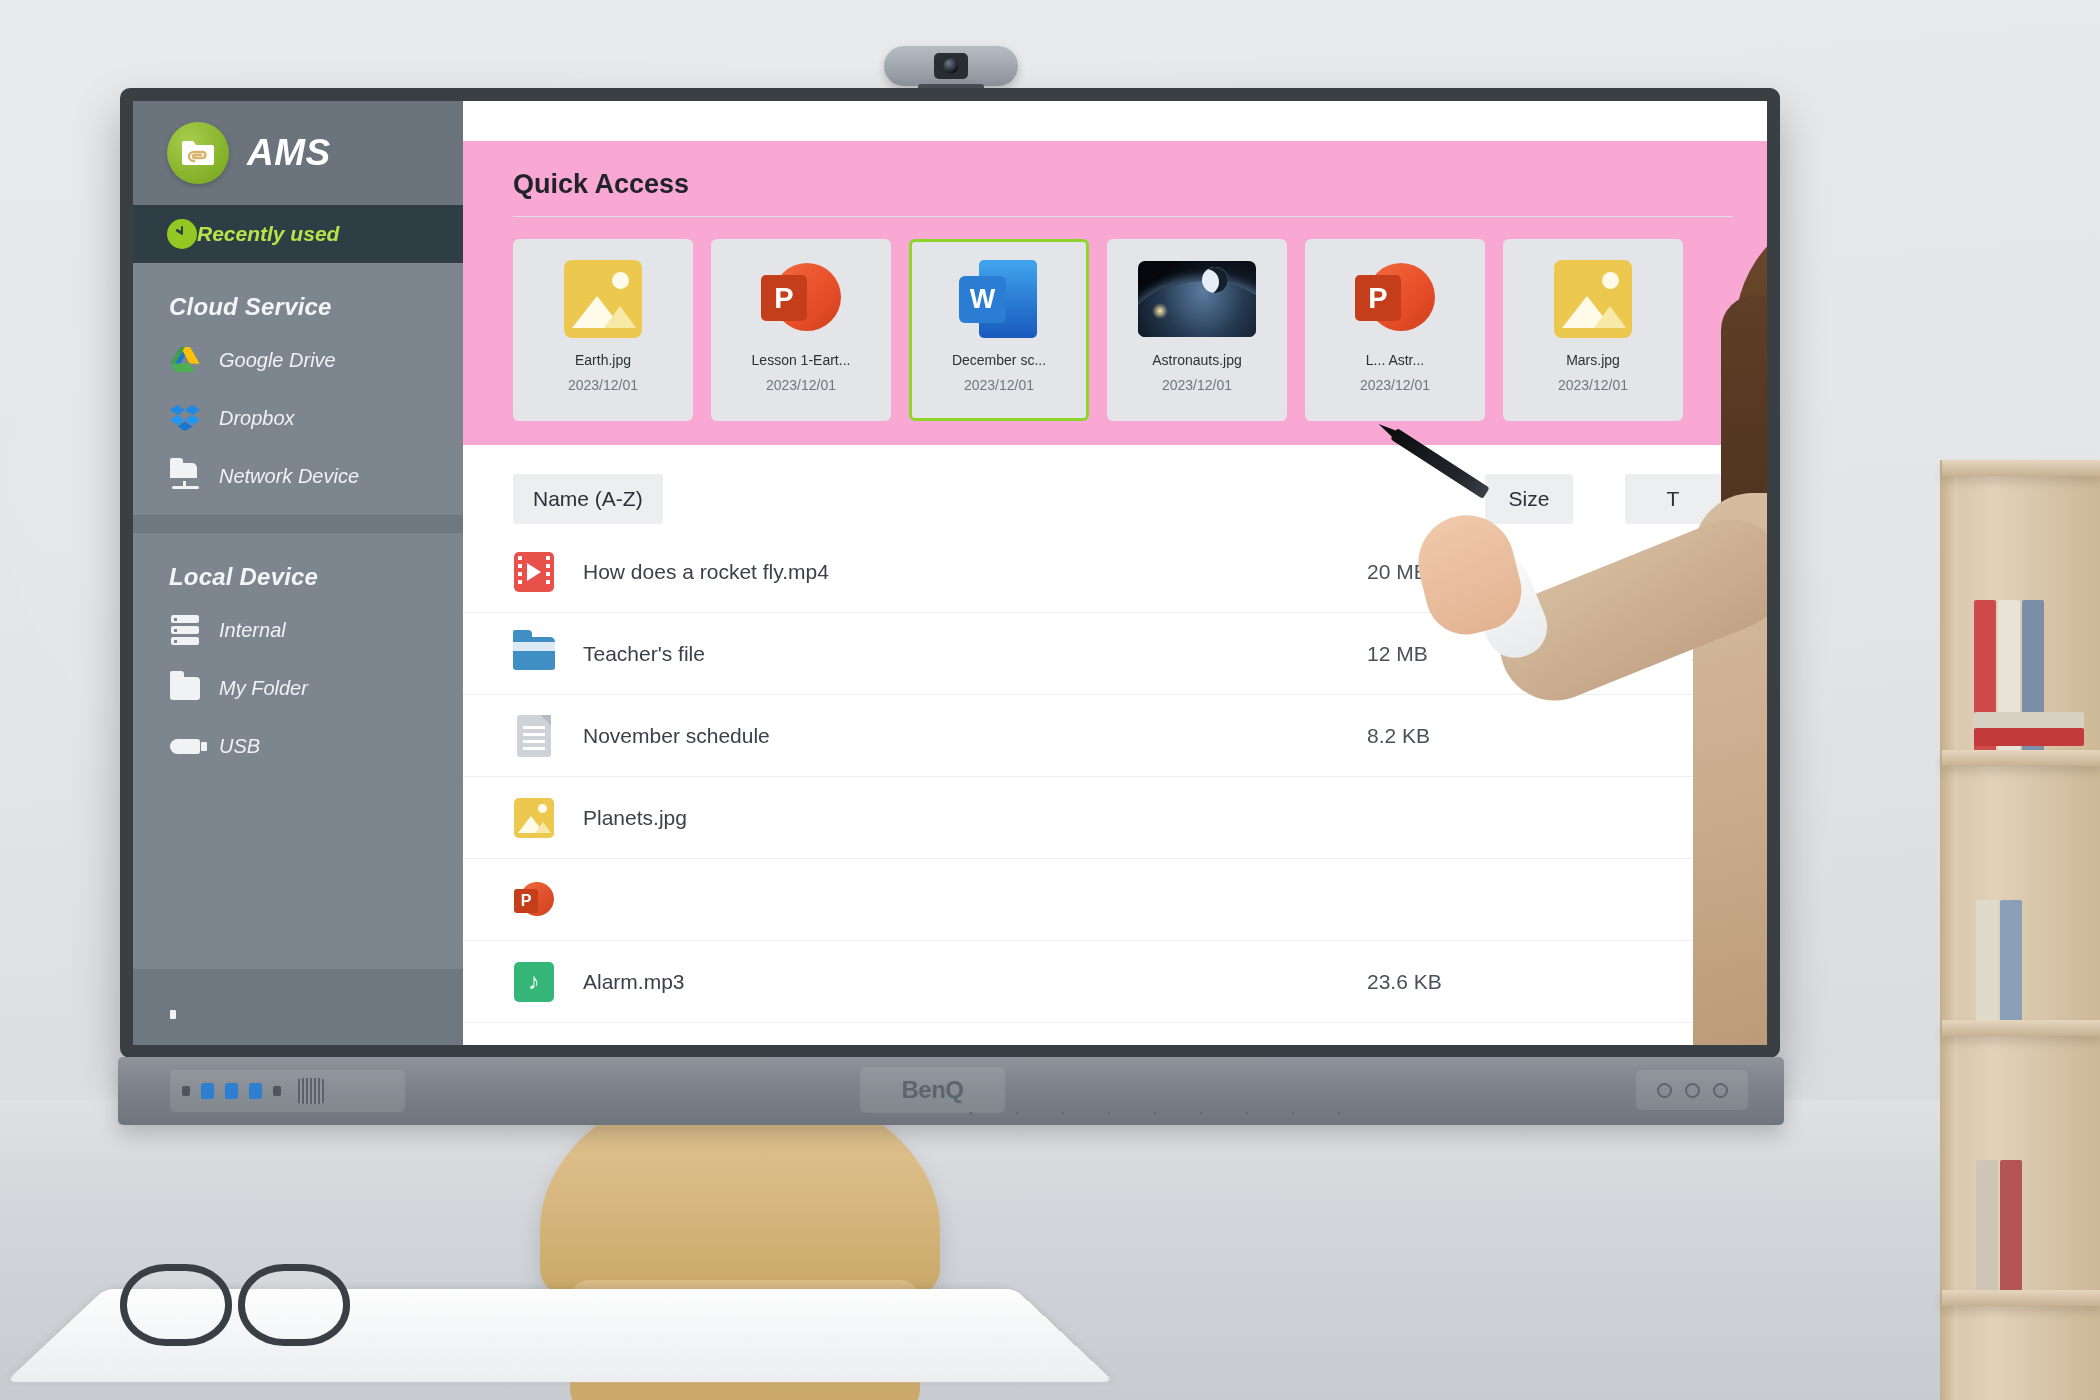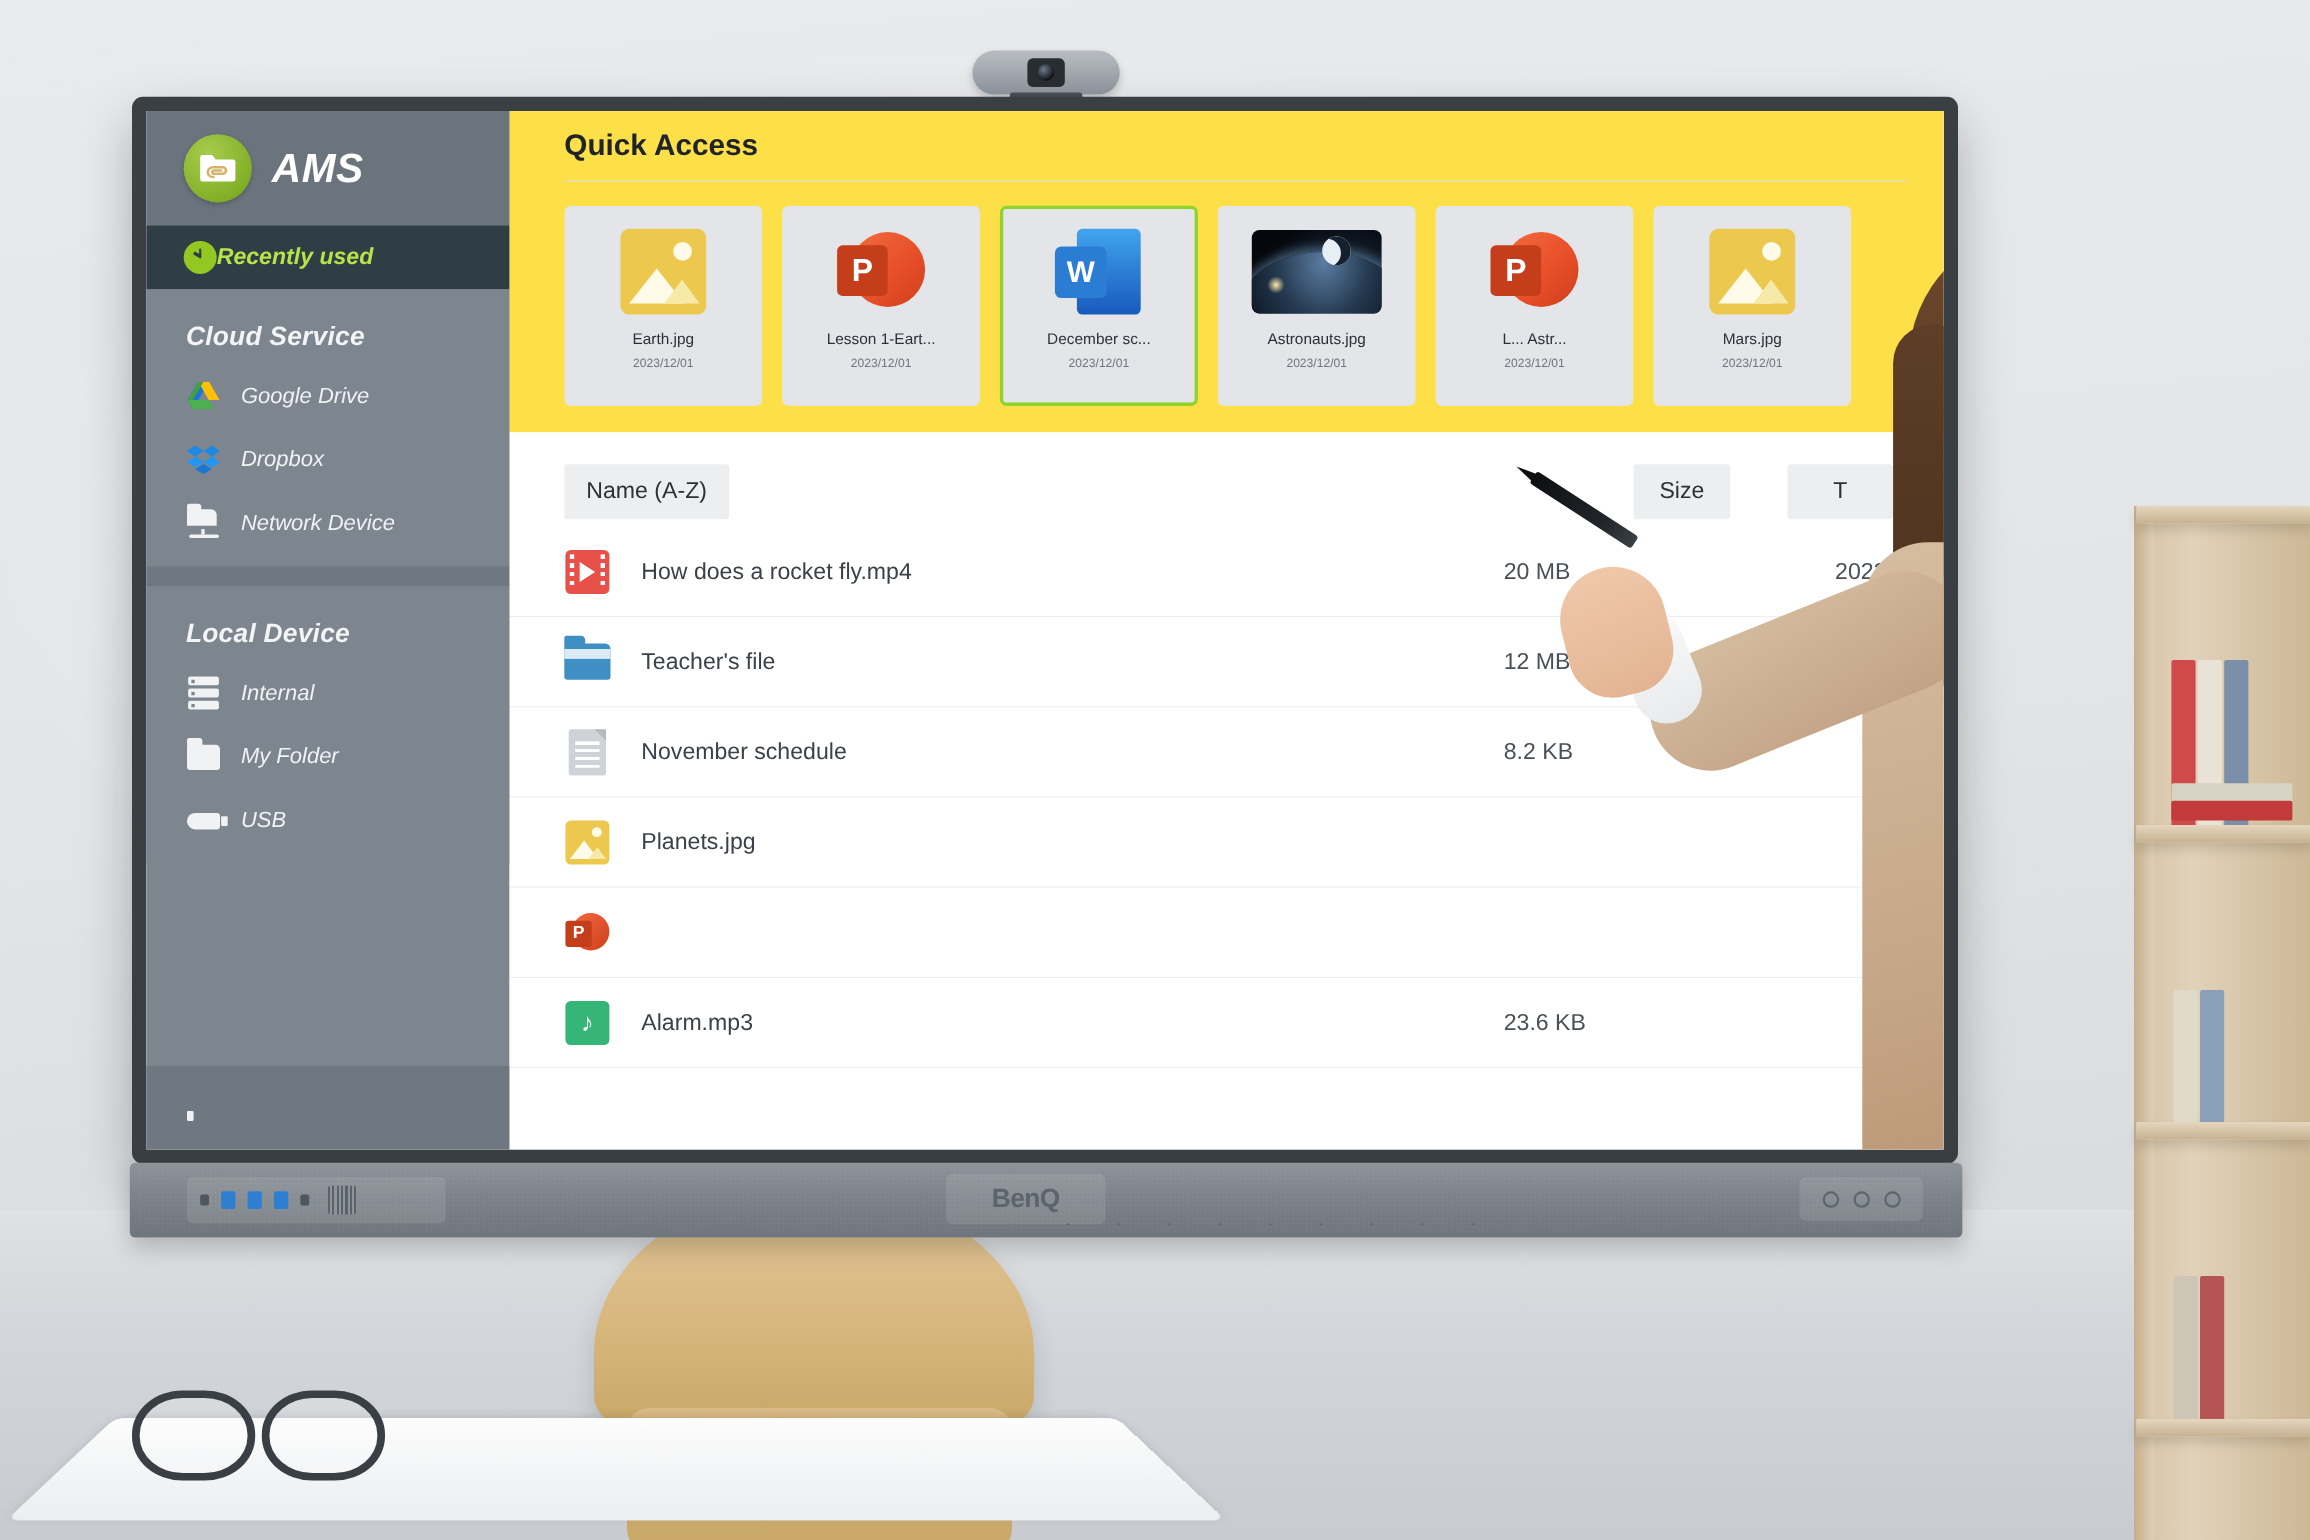--- a/index.html
+++ b/index.html
@@ -189,33 +189,33 @@
   .drive-ico span::before { content:""; position:absolute; left:3px; top:2.5px; width:3px; height:3px; background:#7d858e; }
 
   .sidebar-footer {
     margin-top: auto; background:#6f7880; padding: 18px 0 18px 36px;
     min-height: 76px; display:flex; align-items:center;
   }
 
   
   #main { flex: 1; display:flex; flex-direction:column; background:#ffffff; position:relative; }
 
-  .quick-wrap { background:#fde047; padding: 16px 0 24px 0; }
+  .quick-wrap { background:#f9a8d4; padding: 28px 0 24px 0; margin-top: 40px; }
   .quick-title { font-size: 27px; font-weight: 700; color:#20242a; padding: 0 0 16px 50px; }
   .quick-rule { height:1px; background:#dcdee1; margin: 0 34px 22px 50px; }
   .tiles { display:flex; gap: 18px; padding: 0 0 0 50px; }
   .tile {
     width: 180px; height: 182px; background:#e3e5e8; border-radius: 6px;
     display:flex; flex-direction:column; align-items:center; justify-content:flex-start;
     padding-top: 18px; border: 3px solid transparent;
   }
   .tile.selected { border-color:#8fd42a; background:#e3e5e8; }
   .tile .thumb { width: 86px; height: 78px; margin-bottom: 14px; display:flex; align-items:center; justify-content:center; }
   .tile .tname { font-size: 14px; color:#2c3137; max-width: 160px; text-align:right; white-space:nowrap; overflow:hidden; }
-  .tile .tdate { font-size: 11px; color:#6f767e; margin-top: 9px; }
+  .tile .tdate { font-size: 14px; color:#6f767e; margin-top: 9px; }
   .img-thumb-inner {
     width: 78px; height: 78px; background:#ecc84f; border-radius:8px; position:relative; overflow:hidden;
   }
   .img-thumb-inner .sun { position:absolute; right:13px; top:12px; width:17px; height:17px; border-radius:50%; background:#fffbe8; }
   .img-thumb-inner .m1 { position:absolute; left:8px; bottom:10px; width:0;height:0;border-left:25px solid transparent;border-right:25px solid transparent;border-bottom:32px solid #fffbe8; }
   .img-thumb-inner .m2 { position:absolute; right:6px; bottom:10px; width:0;height:0;border-left:16px solid transparent;border-right:16px solid transparent;border-bottom:22px solid #f7e9a8; }
 
   .ppt-thumb { width:80px; height:80px; position:relative; }
   .ppt-thumb .circ { position:absolute; right:0; top:4px; width:68px; height:68px; border-radius:50%;
      background: linear-gradient(135deg,#f26b3f 0%, #e8502a 55%, #d03e1c 100%); }

